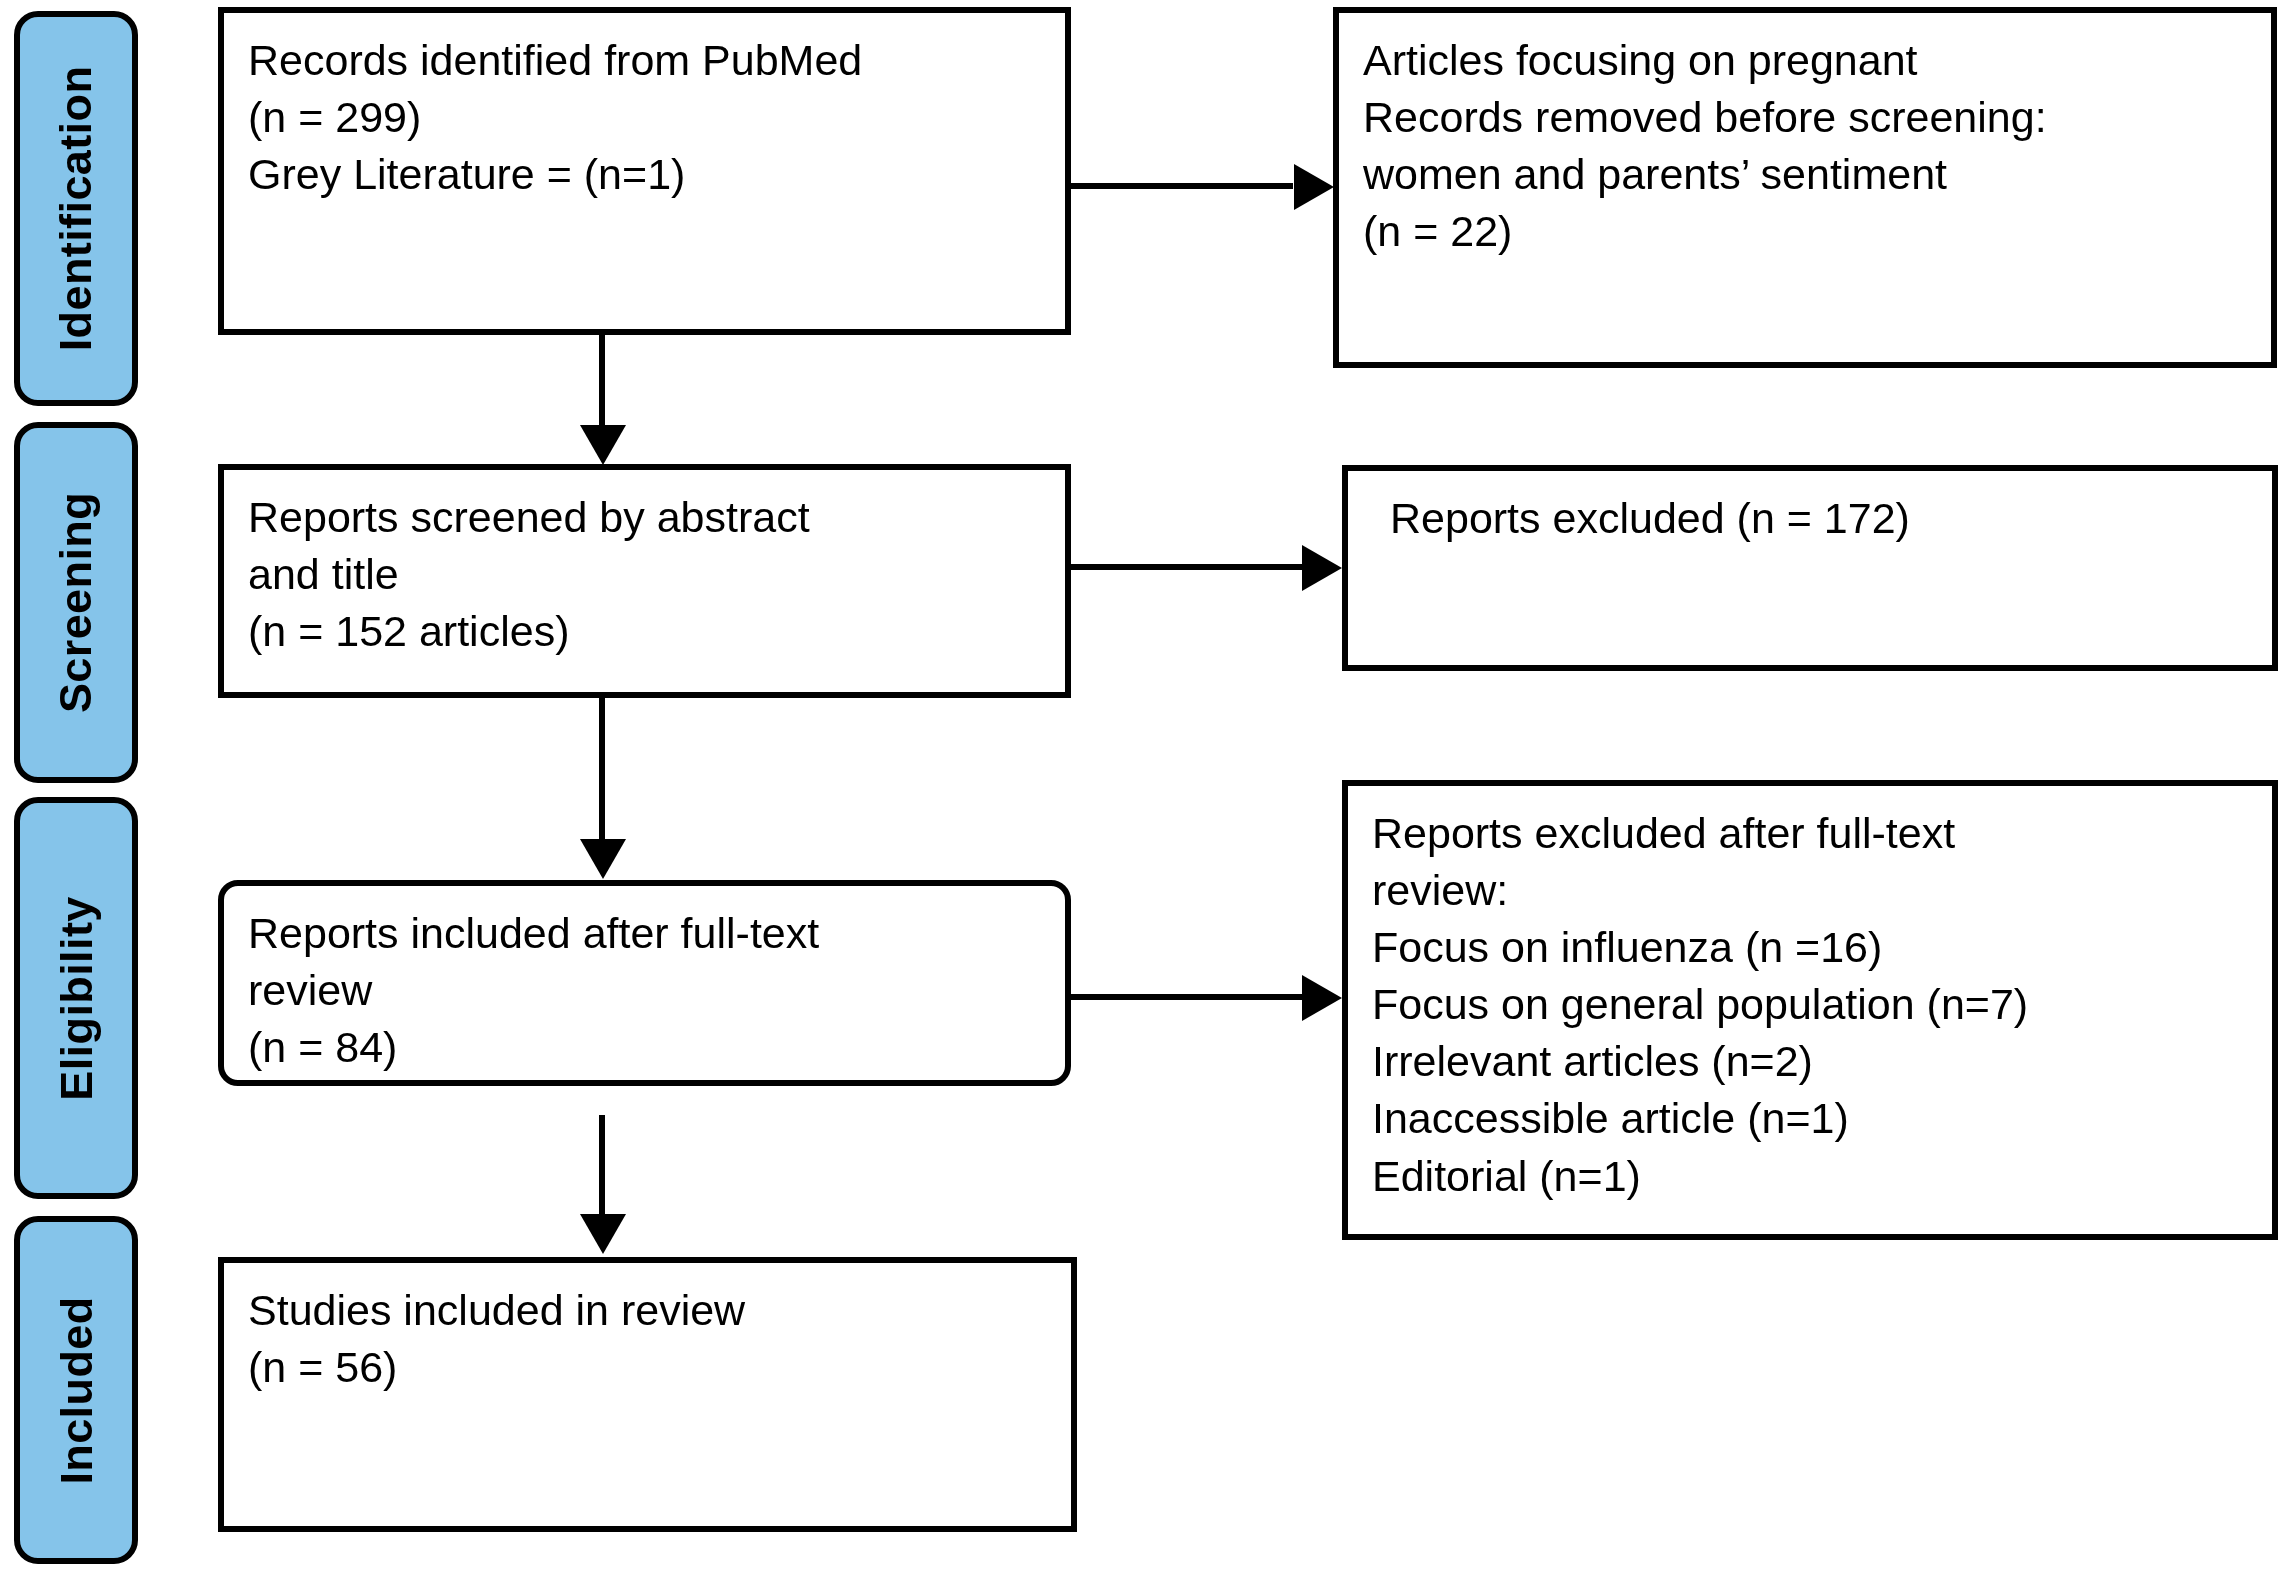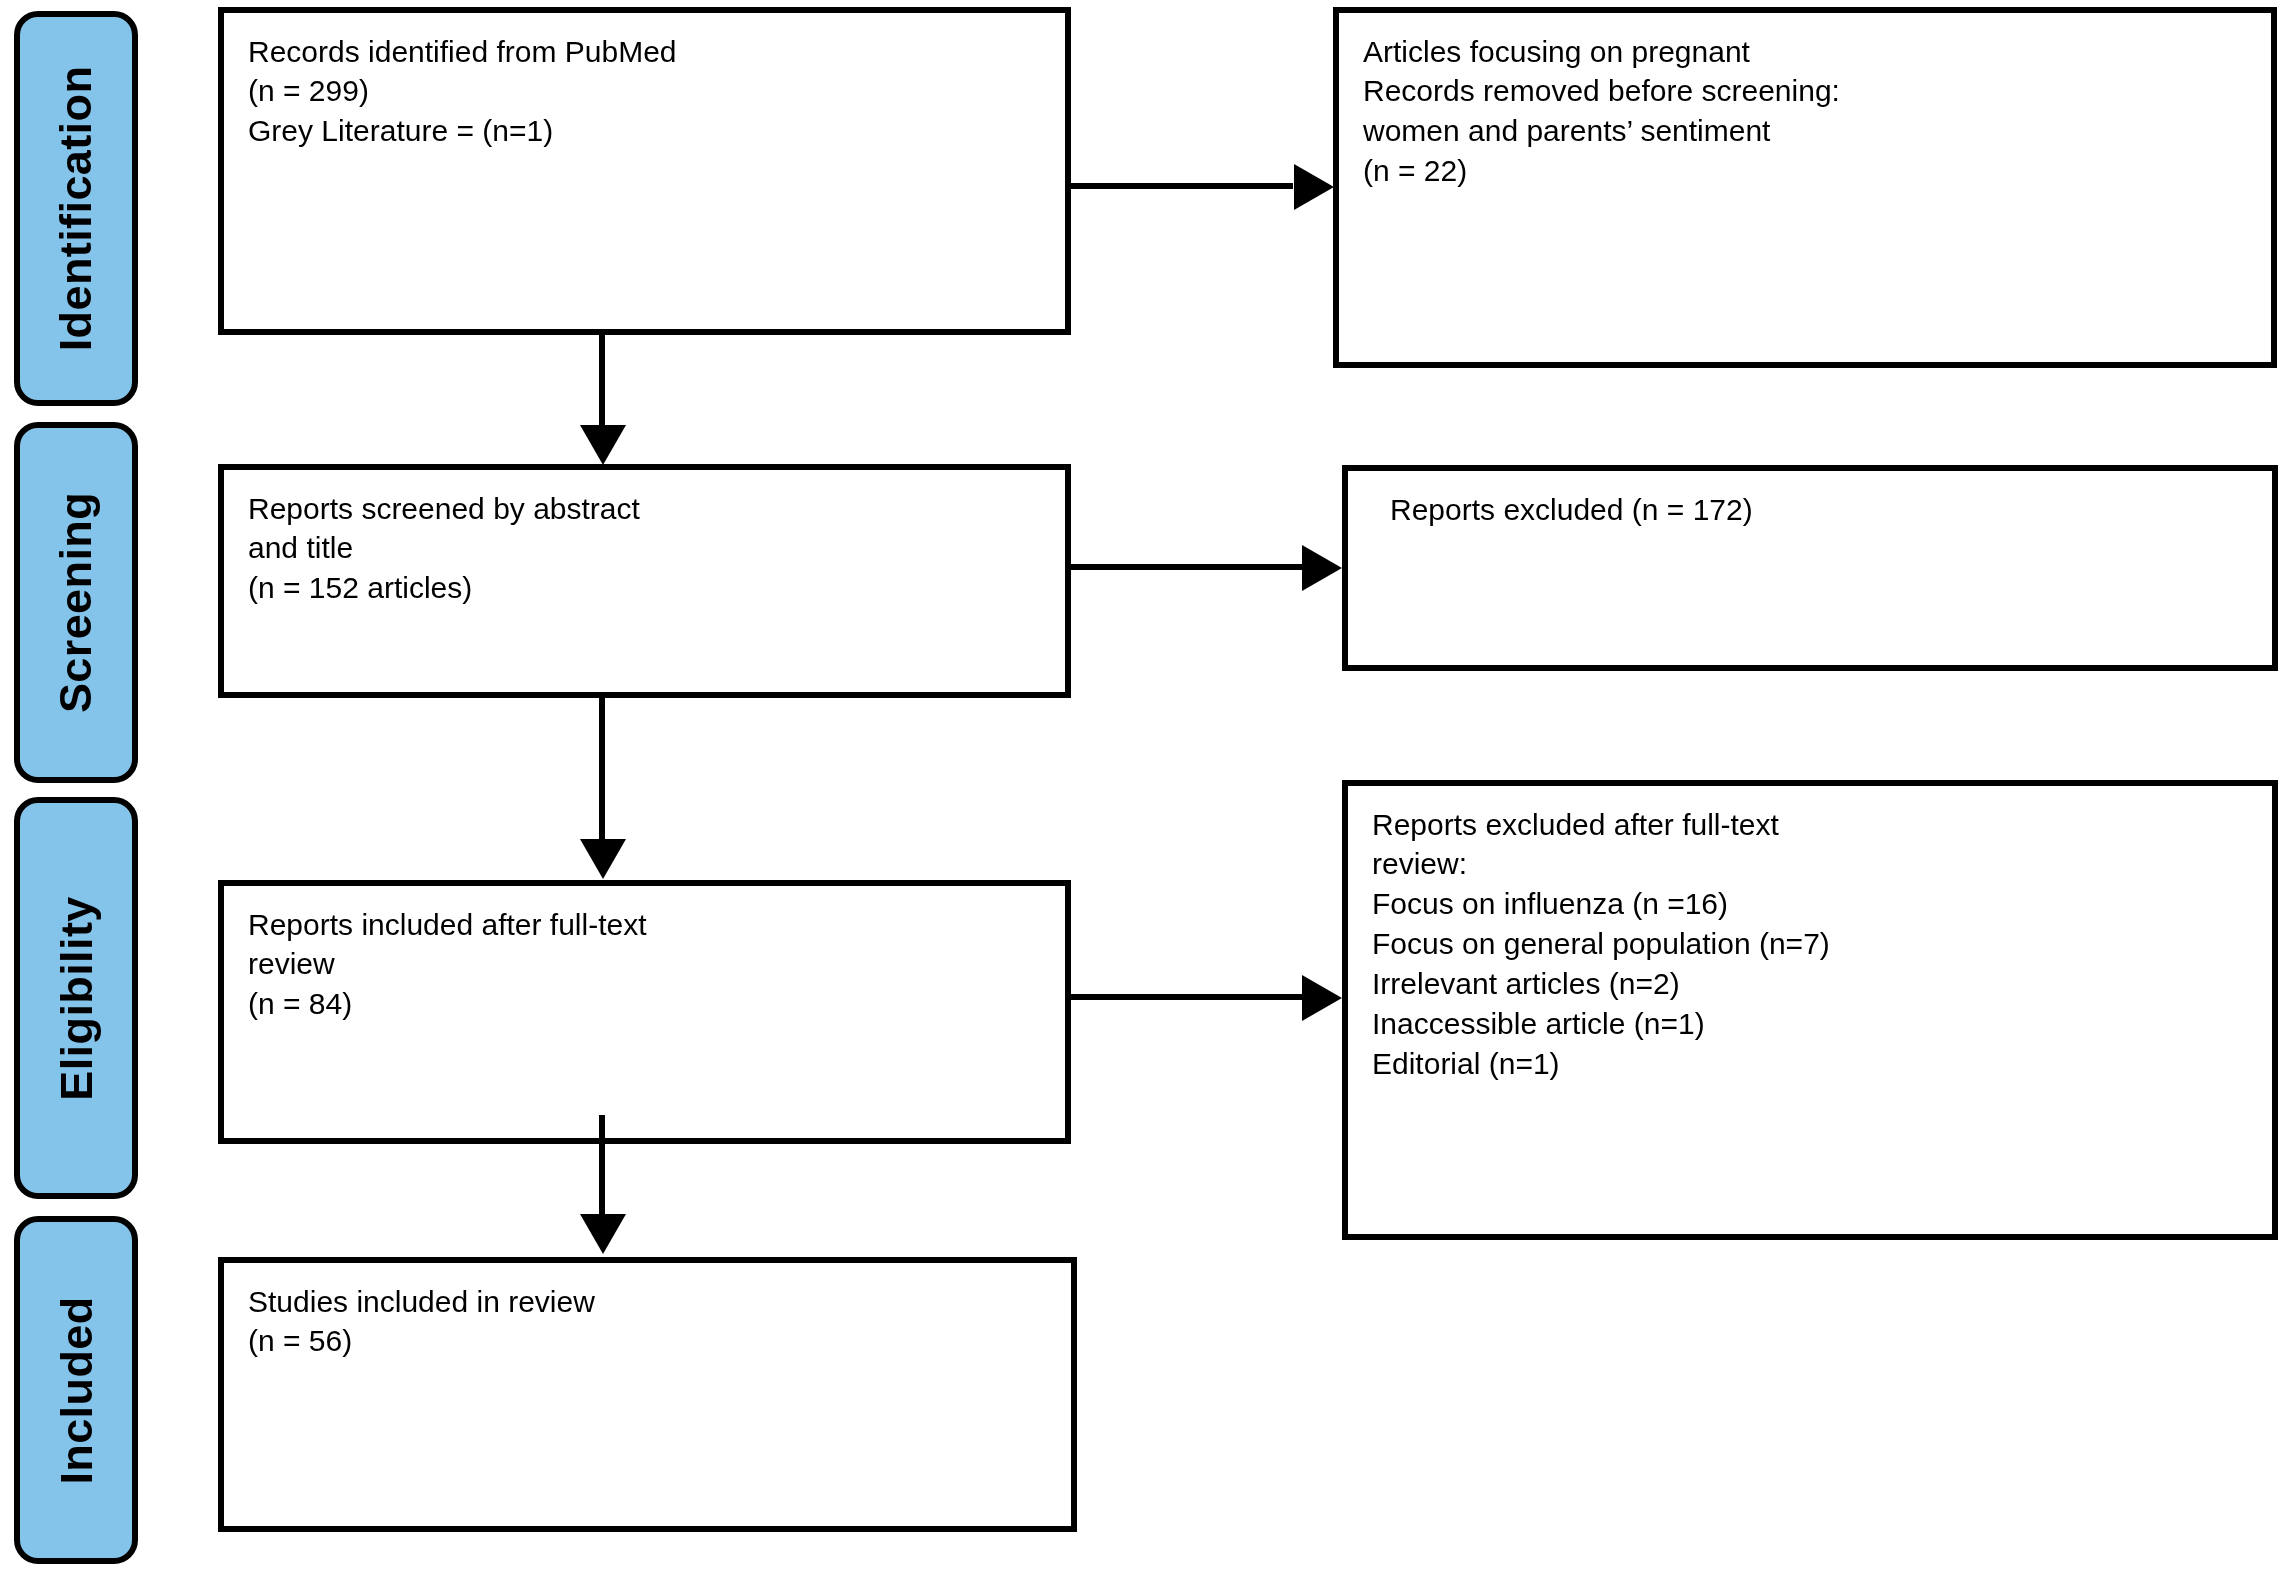--- a/index.html
+++ b/index.html
@@ -44,21 +44,21 @@
     position: absolute;
     box-sizing: border-box;
     background: #ffffff;
     border: 6.4px solid #000000;
     padding: 18.5px 21px 14px 24px;
   }
   .box-lines {
     margin: 0;
   }
   .box-line {
-    font-size: 30px;
+    font-size: 43px;
     line-height: 1.33;
     color: #000000;
     white-space: pre;
   }
 
   
   .v-line {
     position: absolute;
     background: #000000;
     width: 6.4px;
@@ -115,21 +115,21 @@
   </div>
 
   <div class="flow-box" style="left:218px; top:464px; width:853px; height:234px;">
     <div class="box-lines">
       <div class="box-line">Reports screened by abstract</div>
       <div class="box-line">and title</div>
       <div class="box-line">(n = 152 articles)</div>
     </div>
   </div>
 
-  <div class="flow-box" style="left:218px; top:880px; width:853px; height:264px;">
+  <div class="flow-box" style="left:218px; top:880px; width:853px; height:206px;border-radius:20px;">
     <div class="box-lines">
       <div class="box-line">Reports included after full-text</div>
       <div class="box-line">review</div>
       <div class="box-line">(n = 84)</div>
     </div>
   </div>
 
   <div class="flow-box" style="left:218px; top:1257px; width:859px; height:275px;">
     <div class="box-lines">
       <div class="box-line">Studies included in review</div>

